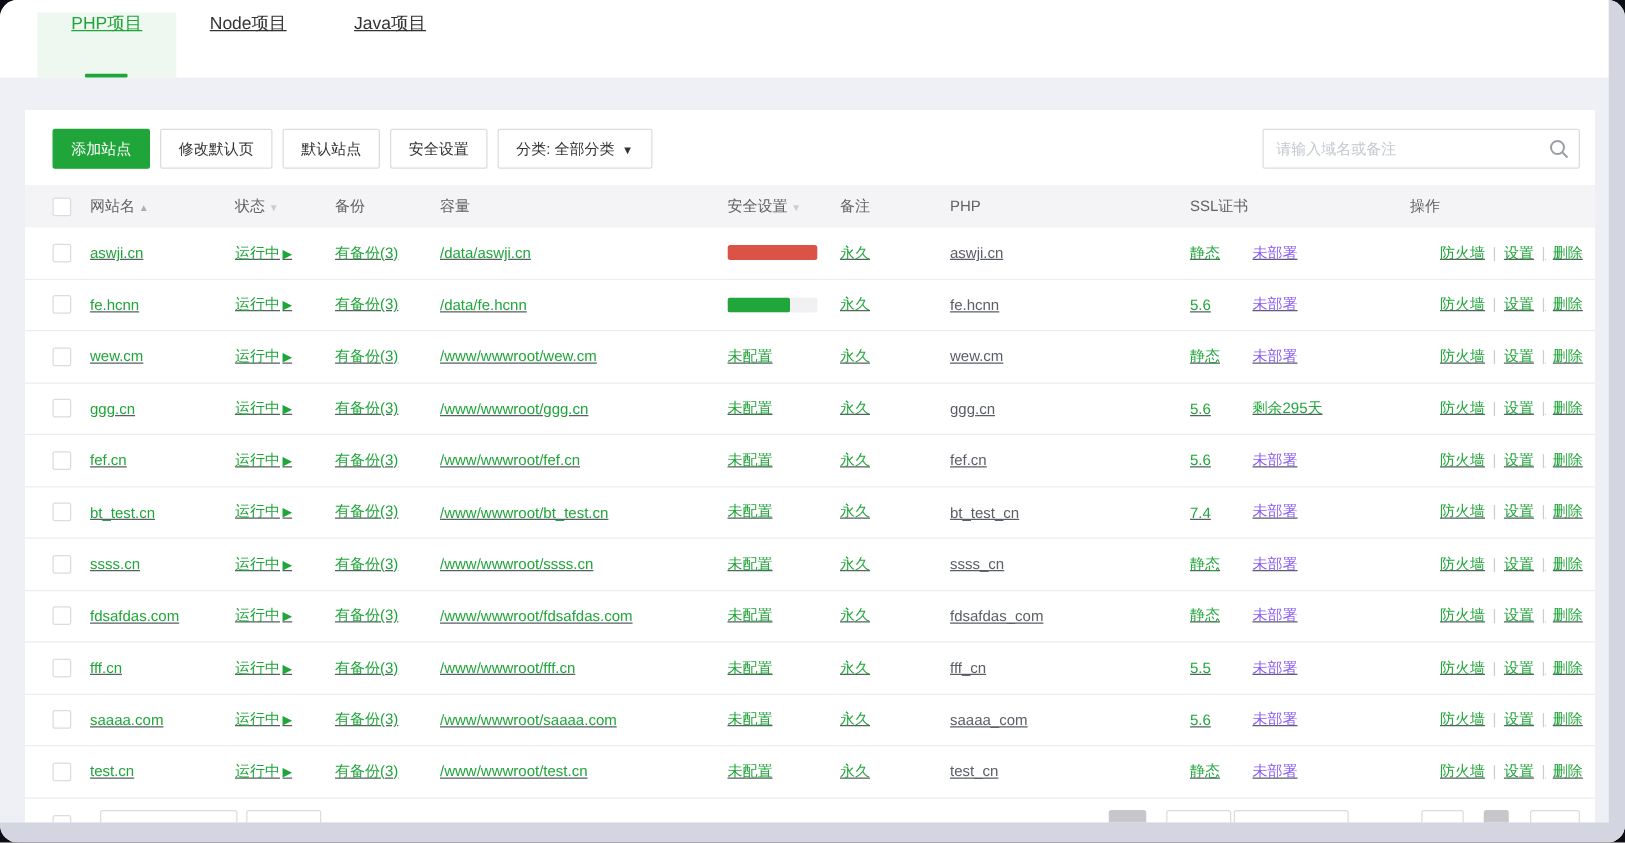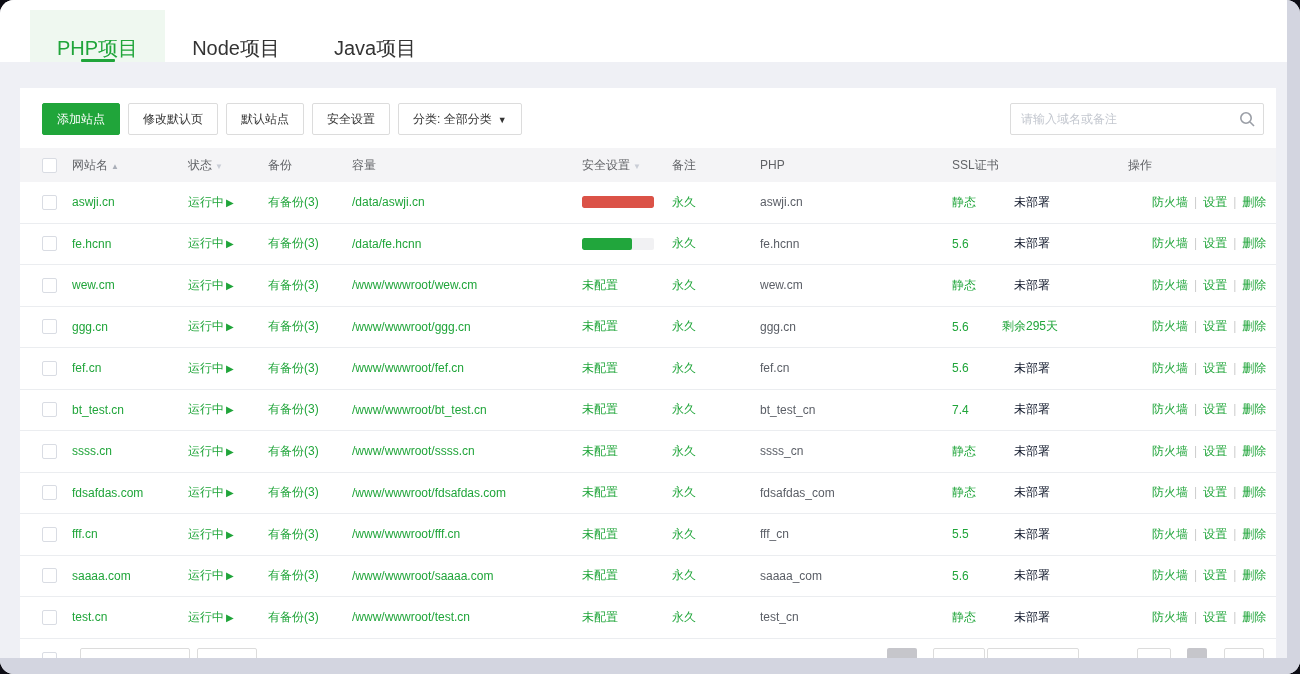--- a/index.html
+++ b/index.html
@@ -4,21 +4,21 @@
 <style>
   * { margin:0; padding:0; box-sizing:border-box; }
   html,body { width:1300px; height:674px; }
   body { background:#0d0d15; font-family:"Liberation Sans","DejaVu Sans",sans-serif; position:relative; overflow:hidden; }
   .window { position:absolute; inset:0; border-radius:14px; overflow:hidden; background:#eff0f5; }
   .right-strip { position:absolute; top:0; right:0; bottom:0; width:13px; background:#d3d5e0; z-index:5; }
   .bottom-strip { position:absolute; left:0; right:0; bottom:0; height:16px; background:#d3d5e0; z-index:6; }
 
   
   .tabbar { position:absolute; top:0; left:0; right:13px; height:62px; background:#fff; display:flex; align-items:flex-end; padding-left:30px; }
-  .tab { height:52px; padding:0 27px; display:flex; align-items:flex-end; font-size:20px; color:#333; position:relative; cursor:pointer; }
+  .tab { height:52px; padding:0 27px; display:flex; align-items:flex-start; font-size:14px; color:#333; position:relative; cursor:pointer;text-decoration:underline; }
   .tab.active { background:#eff8f0; color:#20a53a; }
   .tab.active::after { content:""; position:absolute; left:50%; transform:translateX(-50%); bottom:0; width:34px; height:3px; background:#20a53a; border-radius:1px; }
 
   
   .card { position:absolute; left:20px; right:24px; top:88px; bottom:16px; background:#fff; overflow:hidden; }
 
   
   .toolbar { display:flex; align-items:flex-end; padding:15px 12px 0 22px; }
   .btn { height:32px; line-height:30px; padding:0 14px; border:1px solid #dcdcdc; background:#fff; color:#333; font-size:12px; border-radius:2px; margin-right:8px; cursor:pointer; white-space:nowrap; }
   .btn.primary { background:#20a53a; border-color:#20a53a; color:#fff; }
@@ -27,24 +27,24 @@
   .search input { width:100%; height:100%; border:1px solid #dcdcdc; border-radius:2px; padding:0 32px 0 10px; font-size:12px; color:#333; outline:none; }
   .search input::placeholder { color:#c3c7cf; }
   .search svg { position:absolute; right:8px; top:7px; }
 
   
   .grid { display:grid; grid-template-columns:30px 116px 80px 84px 230px 90px 88px 192px 50px 150px 1fr; align-items:center; padding-left:22px; padding-right:12px; font-size:12px; }
   .thead { background:#f4f4f6; height:34px; color:#606266; margin-top:13px; }
   .thead .sortable { cursor:pointer; }
   .arrow-up { font-size:8px; color:#a9aeb8; margin-left:3px; }
   .arrow-down { font-size:8px; color:#c9cdd6; margin-left:3px; }
-  .trow { height:41.5px; border-bottom:1px solid #ebedf0; color:#5a5e66; }
+  .trow { height:41.5px; border-bottom:1px solid #ebedf0; color:#5a5e66;text-decoration:underline; }
   .green, .link { color:#20a53a; text-decoration:none; }
   .link { cursor:pointer; }
-  .warn { color:#0f172a;margin-left:12px; }
+  .warn { color:#8b5cf6; }
   .ok { color:#20a53a; }
   .play { font-size:10px; margin-left:2px; }
   .checkbox { width:15px; height:15px; border:1px solid #d9dce3; border-radius:2px; background:#fff; display:inline-block; cursor:pointer; }
   .capbar { width:72px; height:12px; background:#f1f1f3; border-radius:2px; overflow:hidden; }
   .capbar .fill { height:100%; border-radius:2px; }
   .cell-actions { text-align:right; white-space:nowrap; }
   .sep { color:#ccc; margin:0 6px; }
 
   
   .pagerow { display:flex; align-items:flex-start; padding:9px 12px 0 22px; }

